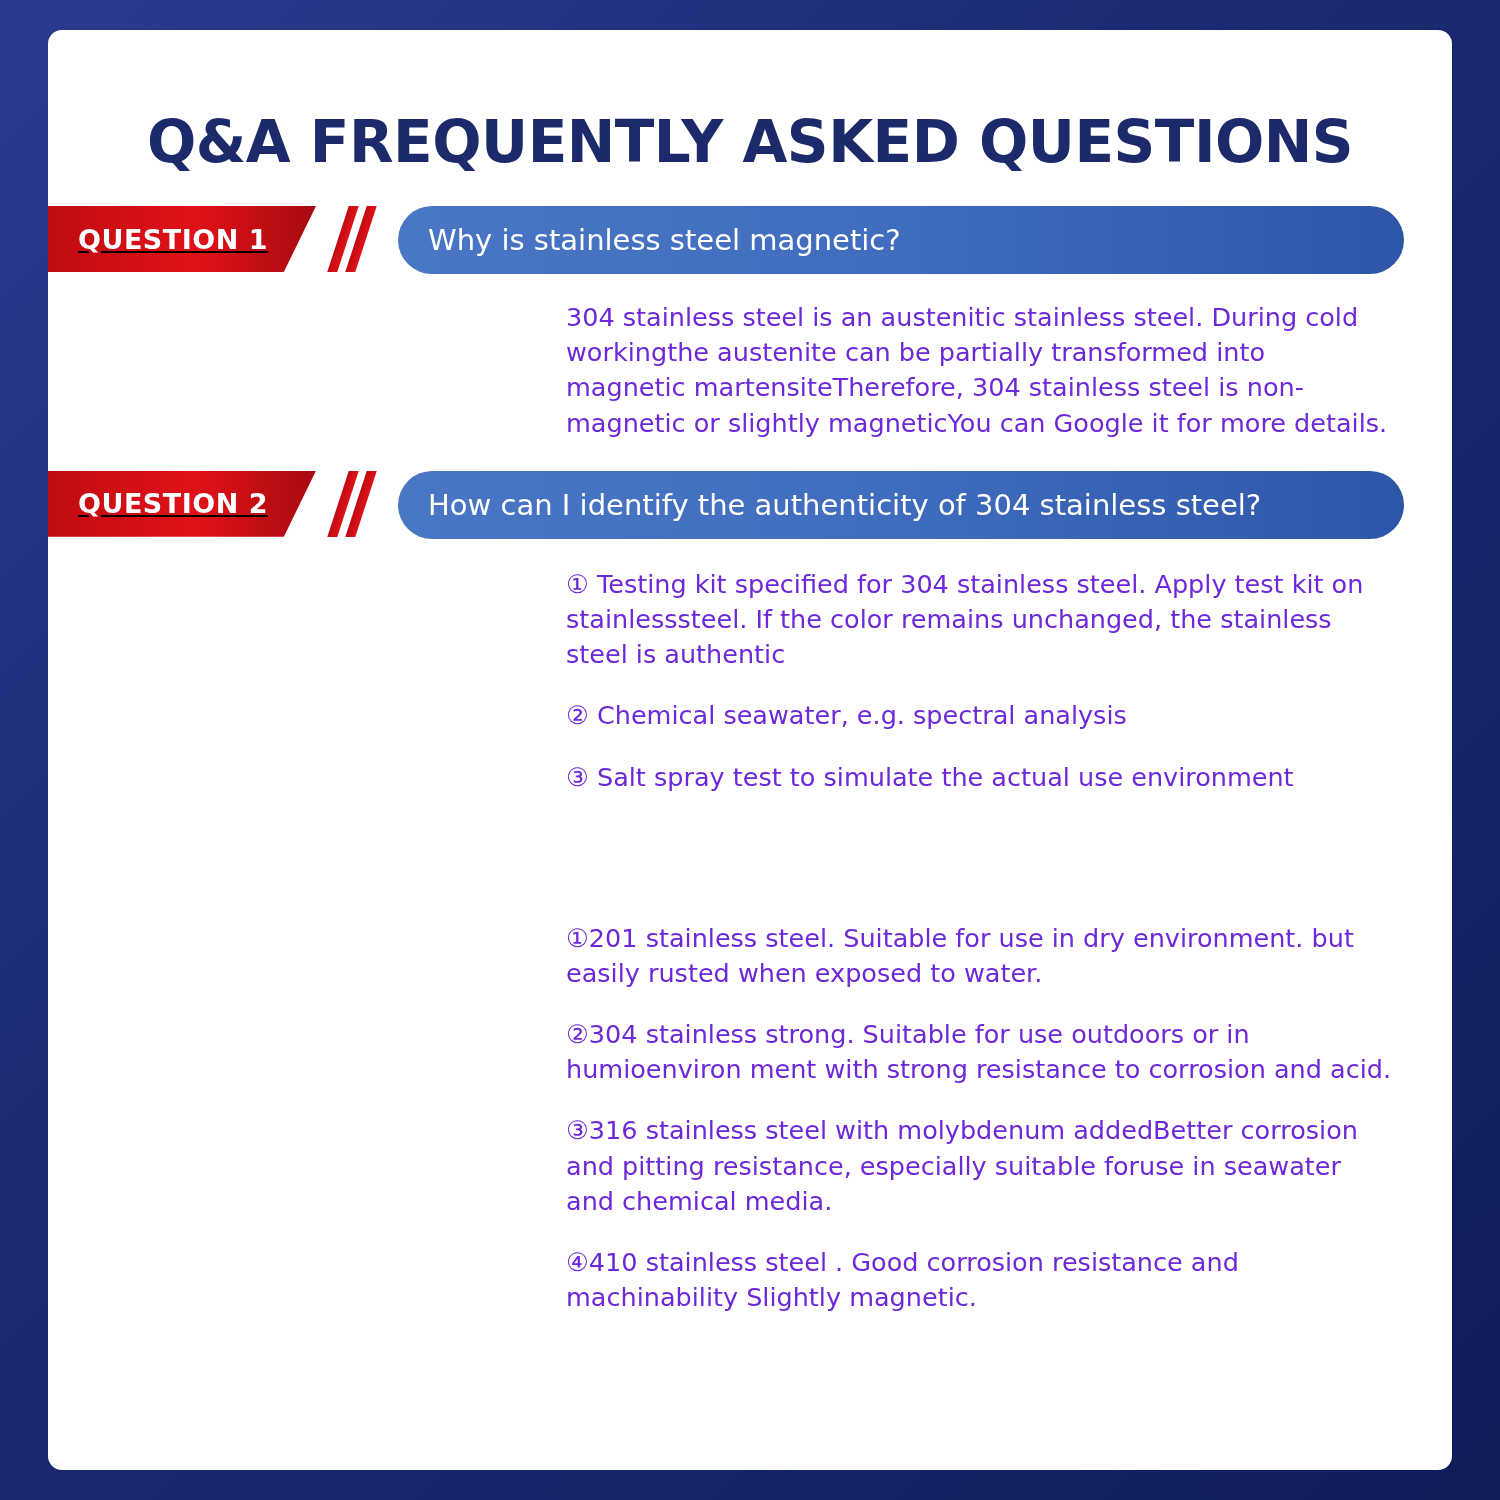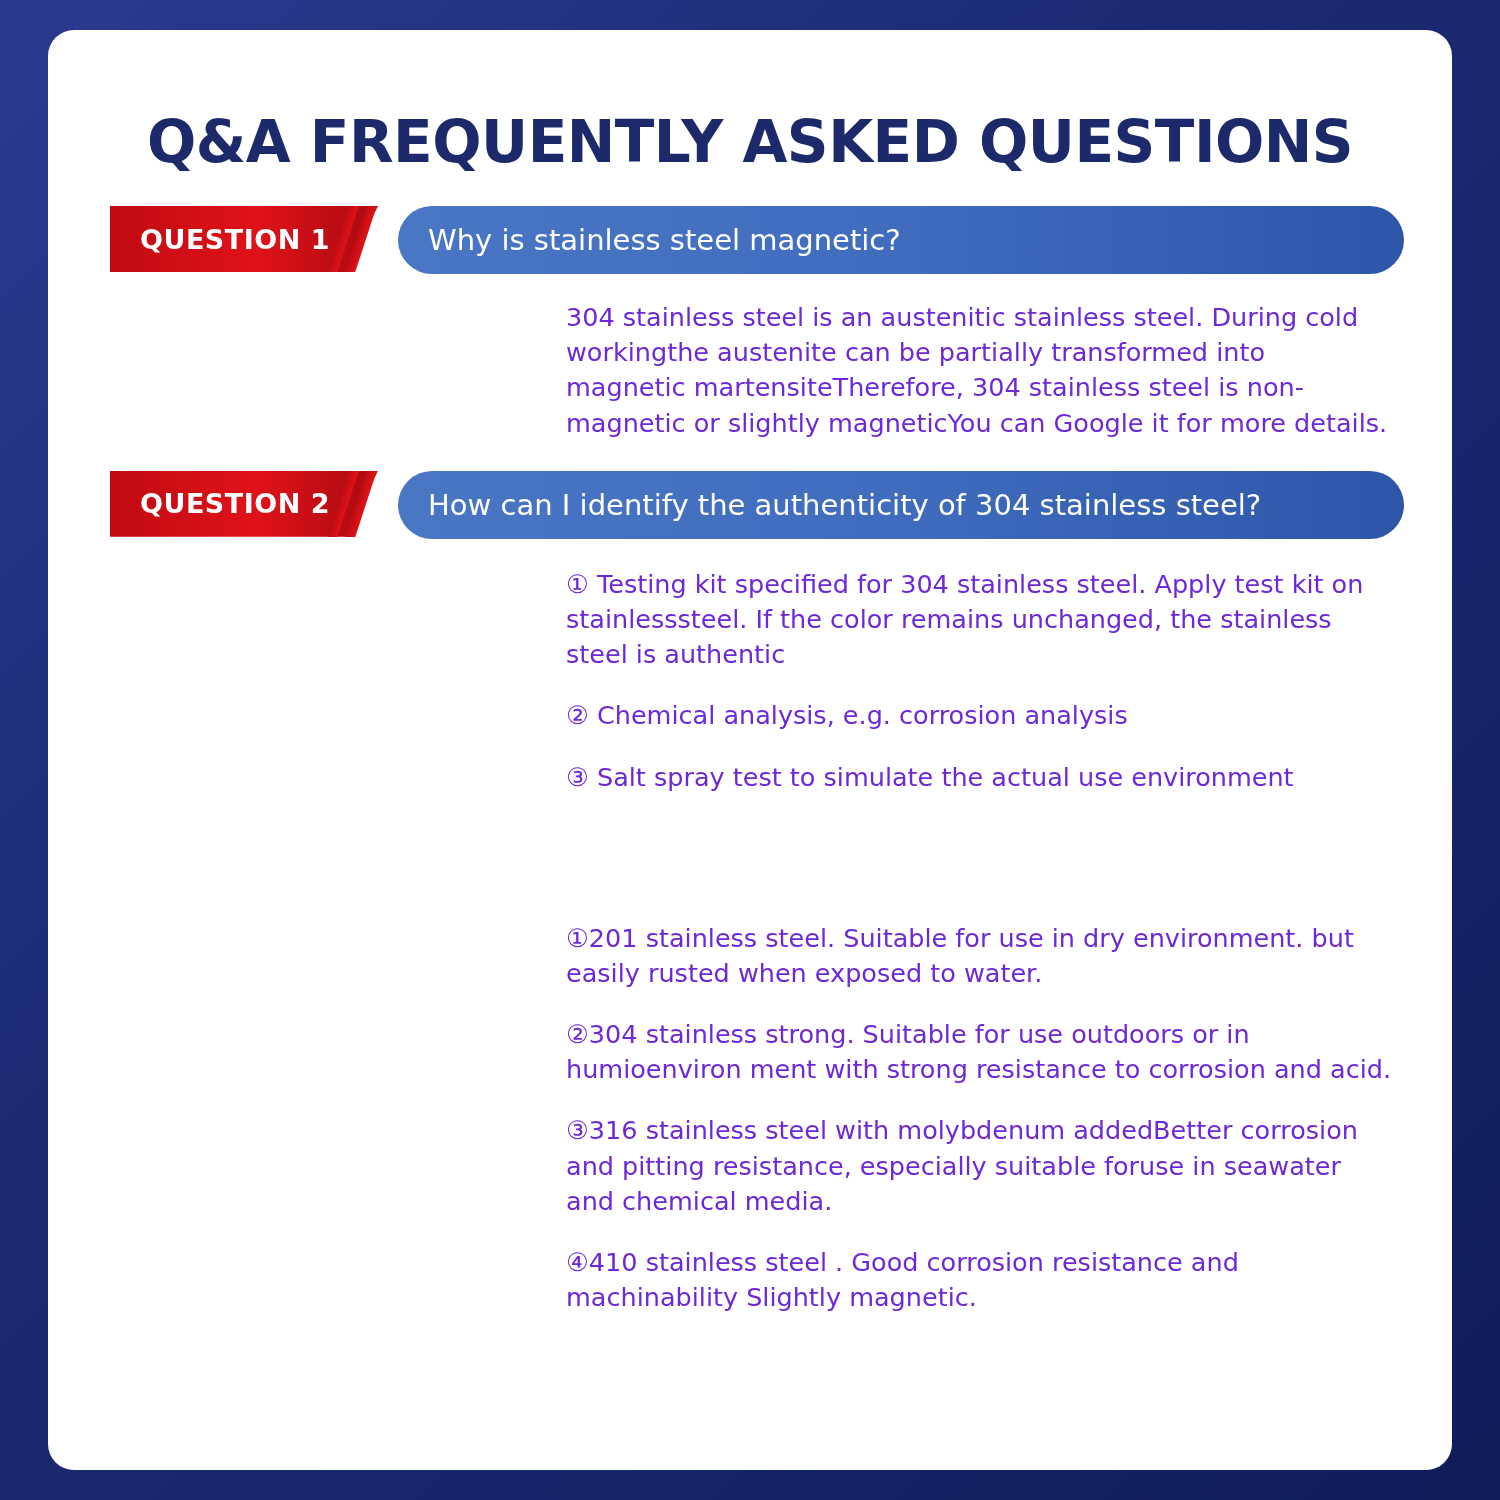--- a/index.html
+++ b/index.html
@@ -13,21 +13,21 @@
     position: relative;
     overflow: hidden;
   }
   .card {
     position: absolute;
     left: 48px;
     top: 30px;
     width: 1404px;
     height: 1440px;
     background: #ffffff;
-    border-radius: 26px;
+    border-radius: 14px;
   }
   .title {
     margin-top: 78px;
     text-align: center;
     color: #1c2a6b;
     font-size: 58px;
     font-weight: bold;
     letter-spacing: -0.5px;
     font-family: "DejaVu Sans", sans-serif;
   }
@@ -37,21 +37,21 @@
     display: flex;
     align-items: stretch;
     margin-top: 30px;
     height: 68px;
     position: relative;
   }
   .tag-wrap {
     width: 350px;
     position: relative;
     flex: none;
-    padding-left: 62px;
+    text-decoration: underline;
   }
   .tag {
     position: relative;
     height: 66px;
     width: 268px;
     background: linear-gradient(90deg, #c00b12 0%, #e01219 55%, #a80a10 100%);
     color: #fff;
     font-size: 27px;
     font-weight: bold;
     letter-spacing: 0.5px;
@@ -124,21 +124,21 @@
     <div class="row">
       <div class="tag-wrap">
         <div class="tag">QUESTION 2</div>
         <div class="slash s1"></div>
         <div class="slash s2"></div>
       </div>
       <div class="qbar">How can I identify the authenticity of 304 stainless steel?</div>
     </div>
     <div class="answer ans-q2">
       <p>① Testing kit specified for 304 stainless steel. Apply test kit on stainlesssteel. If the color remains unchanged, the stainless steel is authentic</p>
-      <p>② Chemical analysis, e.g. corrosion analysis</p>
+      <p>② Chemical seawater, e.g. spectral analysis</p>
       <p>③ Salt spray test to simulate the actual use environment</p>
     </div>
   </div>
 
   <div class="qa-block">
     <div class="row">
     </div>
     <div class="answer ans-q3">
       <p>①201 stainless steel. Suitable for use in dry environment. but easily rusted when exposed to water.</p>
       <p>②304 stainless strong. Suitable for use outdoors or in humioenviron ment  with strong resistance to corrosion and acid.</p>

